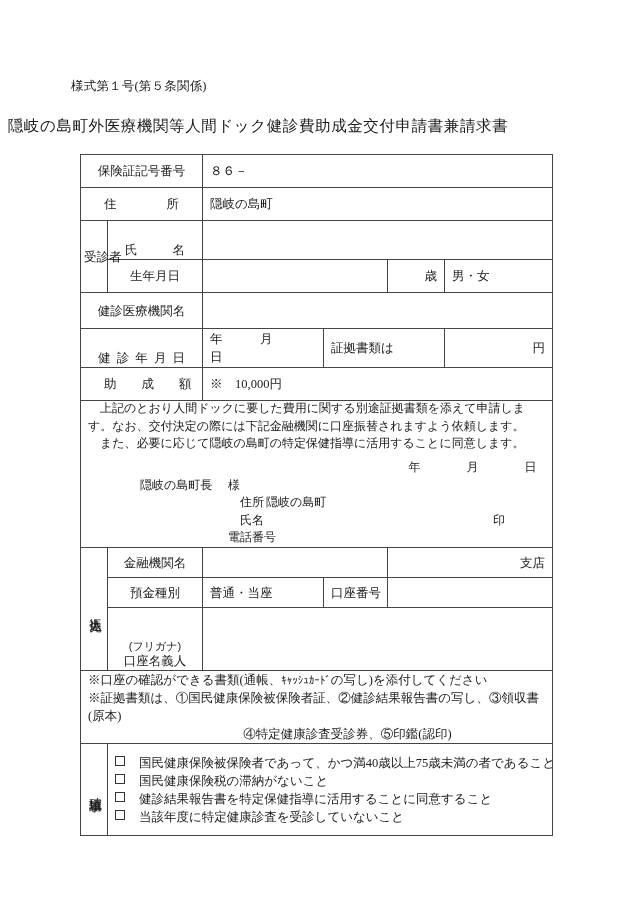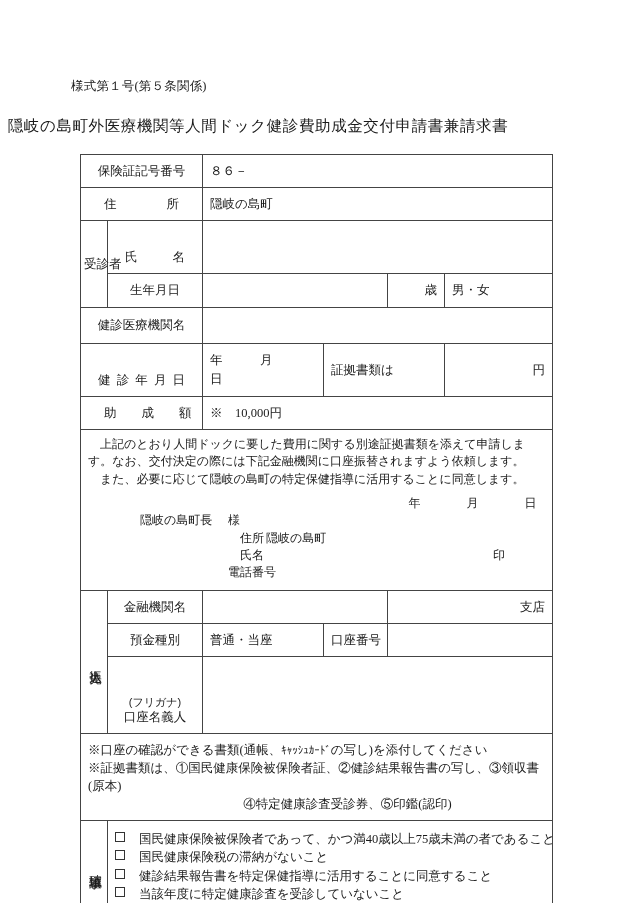--- a/index.html
+++ b/index.html
@@ -47,21 +47,21 @@
     position: absolute;
     left: 79px;
     top: 154px;
     width: 472px;
     border-collapse: collapse;
     table-layout: fixed;
     font-size: 12.5px;
   }
   .tbl td {
     border: 1px solid #444;
-    padding: 7px 7px;
+    padding: 0 7px;
     vertical-align: middle;
     line-height: 1.45;
   }
   .lbl {
     text-align: center;
     white-space: nowrap;
   }
   
   .spread {
     display: block;

